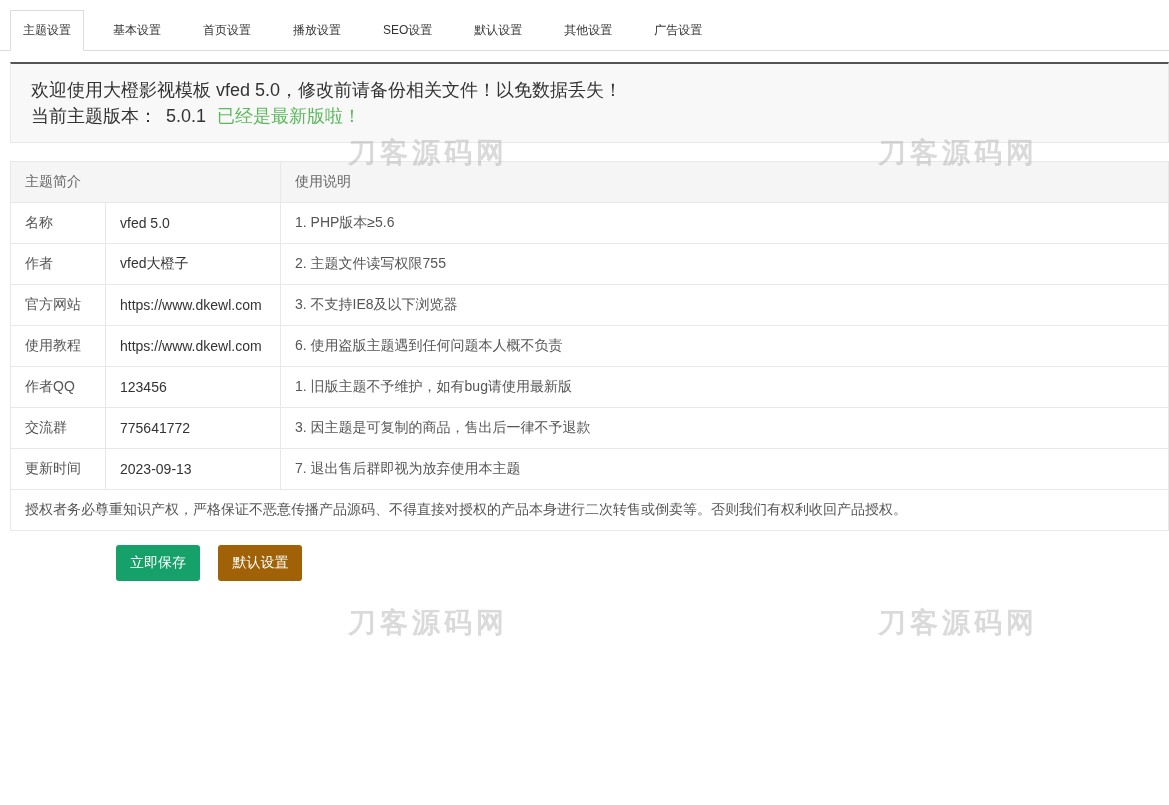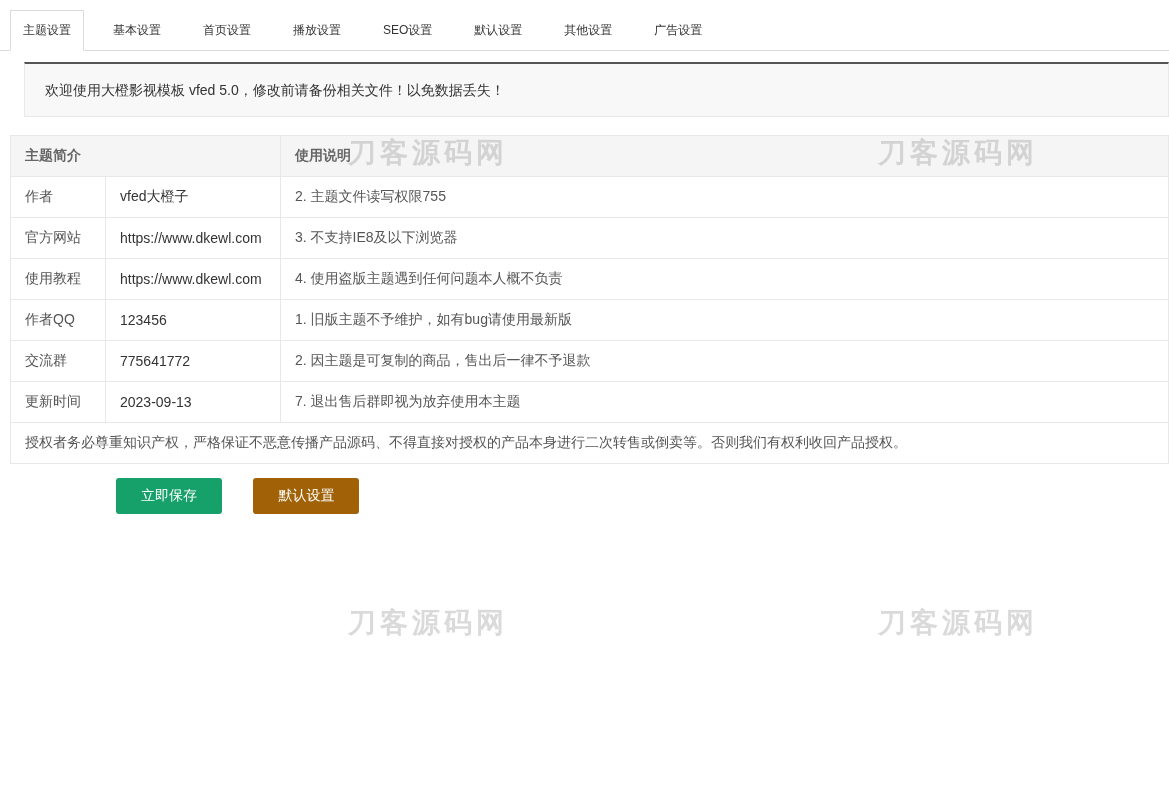--- a/index.html
+++ b/index.html
@@ -35,26 +35,26 @@
     background:#fff;
     border:1px solid #dcdcdc;
     border-bottom:1px solid #ffffff;
   }
 
   
   .main { margin:0 0 0 10px; }
 
   
   .notice {
-    margin:11px 0 18px 14px;
+    margin:11px 0 18px 0;
     padding:13px 20px;
     background:#f8f8f8;
     border:1px solid #e9e9e9;
     border-top:2px solid #555555;
-    font-size:14px;
+    font-size:18px;
     line-height:26px;
     color:#333;
   }
   .notice .status { color:#5cb85c; margin-left:6px; }
   .notice .ver { margin-left:4px; }
 
   
   table.settings-table {
     width:100%;
     border-collapse:collapse;
@@ -63,35 +63,34 @@
   .settings-table th, .settings-table td {
     border:1px solid #e8e8e8;
     padding:11px 14px;
     text-align:left;
     font-weight:normal;
     color:#555;
   }
   .settings-table thead th {
     background:#f5f5f5;
     color:#666;
-    font-weight:bold;
   }
   .settings-table td.c-value { color:#333; }
   .settings-table td.c-footer { color:#555;font-family:Liberation Serif, serif; }
 
   
   .btn-row { margin:14px 0 0 106px; }
   .btn {
     border:none;
     color:#fff;
     font-size:14px;
-    padding:9px 25px;
+    padding:9px 14px;
     border-radius:3px;
     cursor:pointer;
-    margin-right:27px;
+    margin-right:14px;
     font-family:Liberation Sans, sans-serif;
   }
   .btn-save  { background:#16a06a; }
   .btn-reset { background:#a16207; }
 
   
   .watermark {
     position:absolute;
     font-size:28px;
     font-weight:bold;
@@ -117,59 +116,69 @@
   <div class="tab">SEO设置</div>
   <div class="tab">默认设置</div>
   <div class="tab">其他设置</div>
   <div class="tab">广告设置</div>
 </div>
 
 <div class="main">
 
   <div class="notice">
     <div>欢迎使用大橙影视模板 vfed 5.0，修改前请备份相关文件！以免数据丢失！</div>
+    <div>
+      <span>当前主题版本：</span>
+      <span class="ver">5.0.1</span>
+      <span class="status">已经是最新版啦！</span>
+    </div>
   </div>
 
   <table class="settings-table">
     <colgroup>
       <col style="width:95px">
       <col style="width:175px">
       <col>
     </colgroup>
     <thead>
       <tr>
         <th colspan="2">主题简介</th>
         <th>使用说明</th>
       </tr>
     </thead>
     <tbody>
       <tr>
+        <td class="c-label">名称</td>
+        <td class="c-value">vfed 5.0</td>
+        <td class="c-note">1. PHP版本≥5.6</td>
+      </tr>
+      <tr>
         <td class="c-label">作者</td>
         <td class="c-value">vfed大橙子</td>
         <td class="c-note">2. 主题文件读写权限755</td>
       </tr>
       <tr>
         <td class="c-label">官方网站</td>
         <td class="c-value">https://www.dkewl.com</td>
         <td class="c-note">3. 不支持IE8及以下浏览器</td>
       </tr>
       <tr>
         <td class="c-label">使用教程</td>
         <td class="c-value">https://www.dkewl.com</td>
-        <td class="c-note">4. 使用盗版主题遇到任何问题本人概不负责</td>
+        <td class="c-note">6. 使用盗版主题遇到任何问题本人概不负责</td>
       </tr>
       <tr>
         <td class="c-label">作者QQ</td>
         <td class="c-value">123456</td>
         <td class="c-note">1. 旧版主题不予维护，如有bug请使用最新版</td>
       </tr>
       <tr>
         <td class="c-label">交流群</td>
         <td class="c-value">775641772</td>
-        <td class="c-note">2. 因主题是可复制的商品，售出后一律不予退款</td>
+        <td class="c-note">3. 因主题是可复制的商品，售出后一律不予退款</td>
       </tr>
       <tr>
         <td class="c-label">更新时间</td>
         <td class="c-value">2023-09-13</td>
         <td class="c-note">7. 退出售后群即视为放弃使用本主题</td>
       </tr>
       <tr>
         <td colspan="3" class="c-footer">授权者务必尊重知识产权，严格保证不恶意传播产品源码、不得直接对授权的产品本身进行二次转售或倒卖等。否则我们有权利收回产品授权。</td>
       </tr>
     </tbody>

